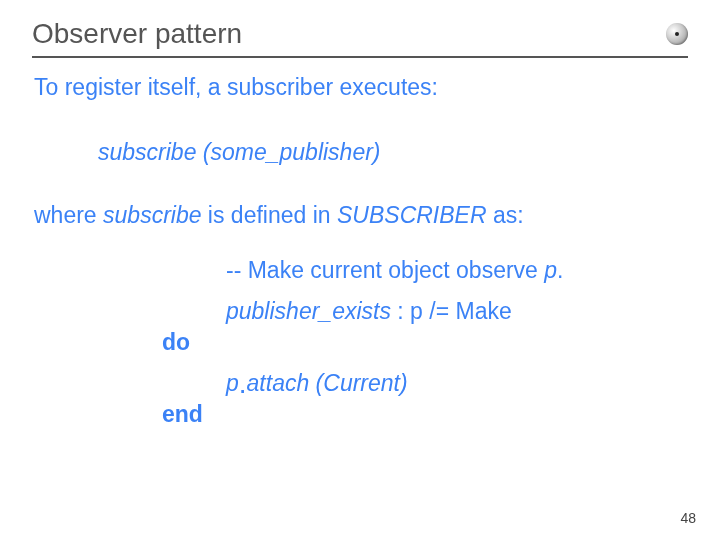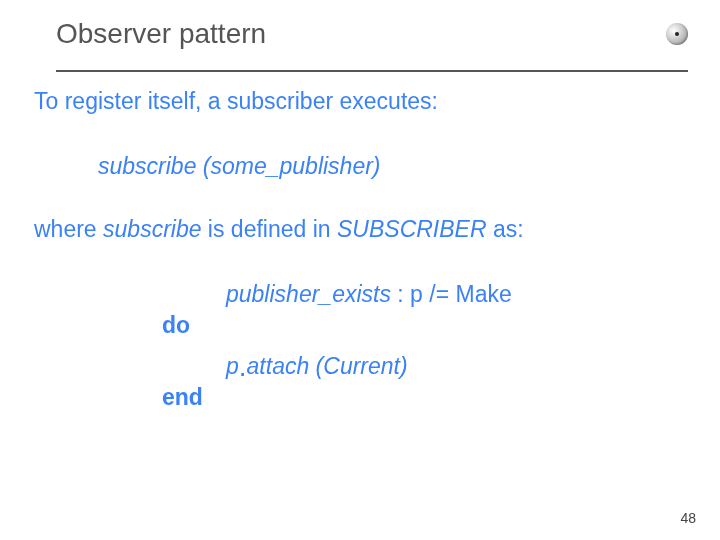--- a/index.html
+++ b/index.html
@@ -1,18 +1,18 @@
 <!DOCTYPE html>
 <html><head>
 <meta charset="utf-8">
 <style>
   * { margin: 0; padding: 0; box-sizing: border-box; }
   html, body { width: 720px; height: 540px; background: #ffffff; font-family: "Trebuchet MS", "Segoe UI", sans-serif; color: #333333; }
   .slide { position: relative; width: 720px; height: 540px; padding: 18px 32px 24px 32px; }
-  .header { display: flex; justify-content: space-between; align-items: center; border-bottom: 2px solid #555555; padding-bottom: 20px; margin-bottom: 14px; margin-left: 24px; }
+  .header { display: flex; justify-content: space-between; align-items: center; border-bottom: 2px solid #555555; padding-bottom: 6px; margin-bottom: 14px; }
   .title { font-size: 28px; color: #555555; font-weight: 400; }
   .logo { width: 22px; height: 22px; border-radius: 50%; background: radial-gradient(circle at 35% 35%, #ffffff 0%, #dcdcdc 30%, #888888 100%); display: flex; align-items: center; justify-content: center; box-shadow: inset -1px -1px 2px rgba(0,0,0,0.3); }
   .logo-dot { width: 4px; height: 4px; border-radius: 50%; background: #222222; }
   .body { font-size: 23px; line-height: 1.35; color: #3b82f6; padding-left: 2px; }
   .para { margin-top: 10px; margin-bottom: 14px; }
   .indent1 { padding-left: 64px; }
   .indent2 { padding-left: 128px; }
   .italic { font-style: italic; margin-top: 10px; }
   .kw { font-weight: bold; }
   .classname { font-style: italic; text-align: center; }
@@ -45,20 +45,23 @@
     <div class="biggap"></div>
 
     <div class="para">
       <span>where </span><span class="italic">subscribe</span><span> is defined in </span><span class="classname">SUBSCRIBER</span><span> as:</span>
     </div>
 
     <div class="gap"></div>
 
     <div class="indent1">
 
+      <div class="indent2">
+        <span>-- Make current object observe </span><span class="italic">p</span><span>.</span>
+      </div>
 
 
       <div class="indent2 italic">
         <span>publisher_exists</span><span style="font-style:normal;"> : p /= Make</span>
       </div>
 
       <div class="indent1">
         <span class="kw">do</span>
       </div>
 

